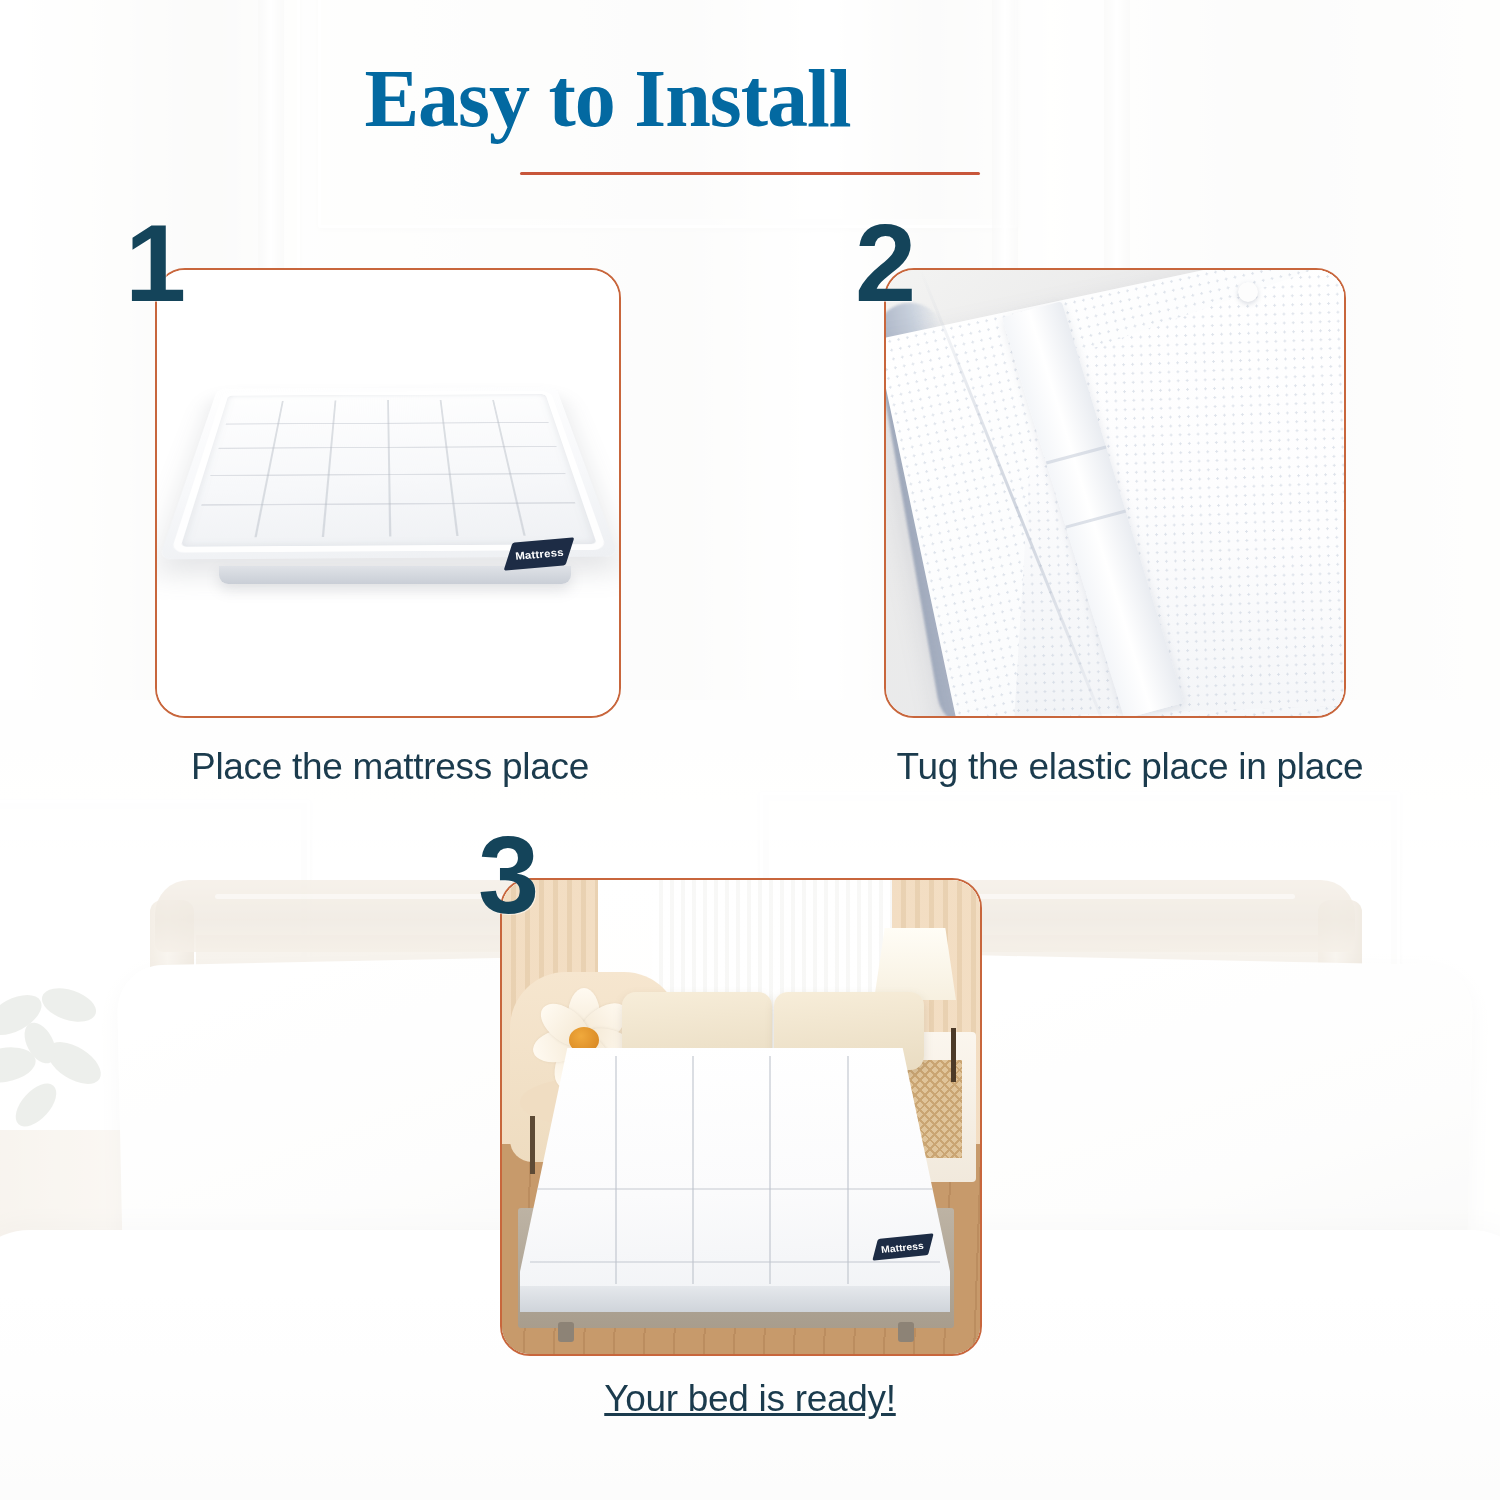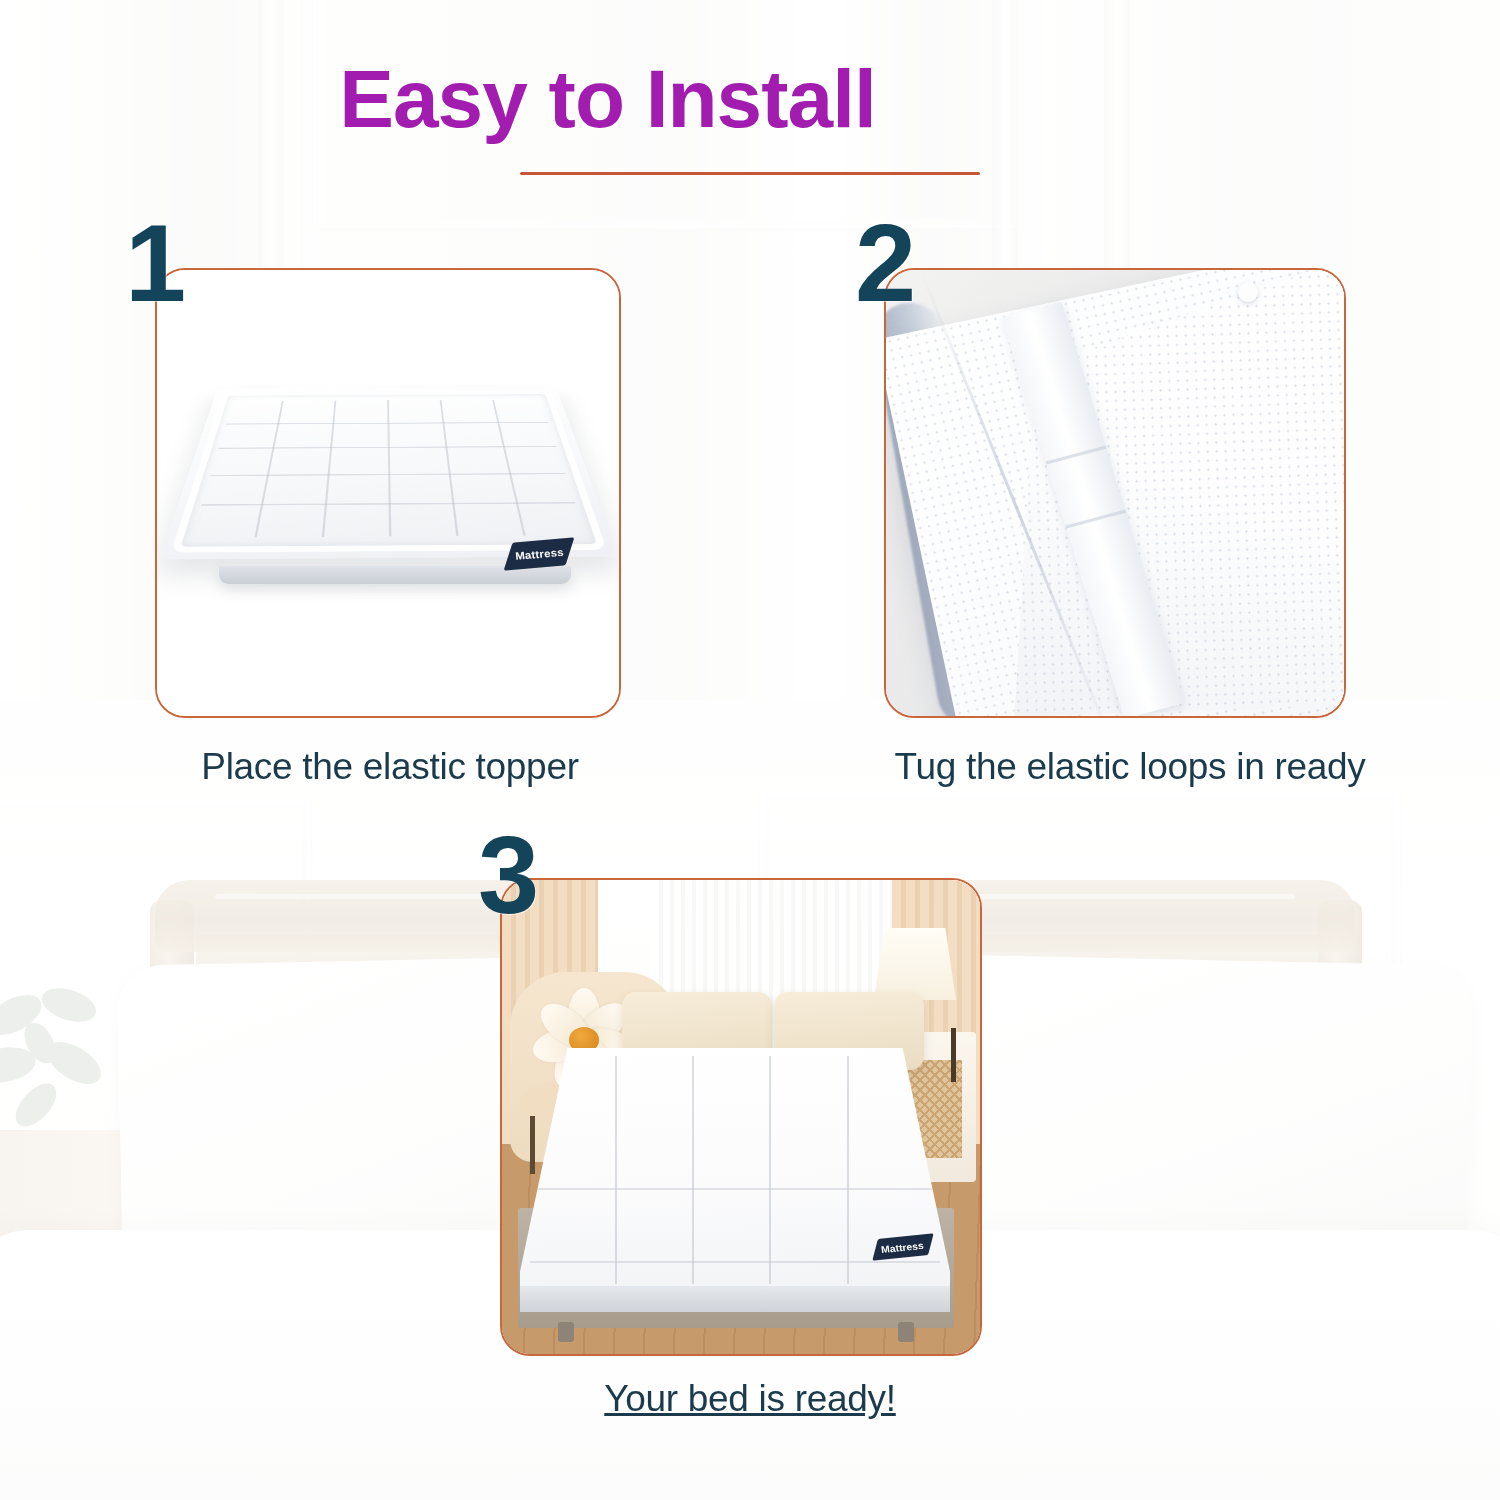--- a/index.html
+++ b/index.html
@@ -93,22 +93,23 @@
   
   .bg-wash { position:absolute; inset:0; background:rgba(255,255,255,0.55); }
   .bg-wash-top { position:absolute; left:0; top:0; width:1500px; height:840px; background:rgba(255,255,255,0.45); }
 
   
   #content { position:absolute; inset:0; z-index:5; }
 
   .title {
     position:absolute; left:0; top:52px; width:1215px;
     text-align:center; font-size:82px; font-weight:700; letter-spacing:-1px;
-    color:#a21caf;
+    color:#0369a1;
     text-shadow:0 1px 0 rgba(255,255,255,.6);
+    font-family:Liberation Serif, serif;
   }
   .title-rule {
     position:absolute; left:520px; top:172px; width:460px; height:3px;
     background:#c8563a; border-radius:2px;
   }
 
   .step { position:absolute; }
   .frame {
     position:absolute;
     border:2.5px solid #c8663c;
@@ -390,40 +391,40 @@
             <div class="qline-h" style="top:80%"></div>
           </div>
         </div>
         <div class="topper1-edge"></div>
         <div class="tag1">
           <span>Mattress</span>
         </div>
       </div>
     </div>
     <div class="stepnum s1-num">1</div>
-    <div class="caption s1-cap">Place the elastic topper</div>
+    <div class="caption s1-cap">Place the mattress place</div>
   </div>
 
   <div class="step">
     <div class="frame s2-frame">
       <div class="p2">
         <div class="p2-shadowedge"></div>
         <div class="p2-body">
           <div class="p2-dots"></div>
         </div>
         <div class="p2-flap">
           <div class="p2-dots"></div>
         </div>
         <div class="p2-seam"></div>
         <div class="p2-strap"></div>
         <div class="p2-button"></div>
       </div>
     </div>
     <div class="stepnum s2-num">2</div>
-    <div class="caption s2-cap">Tug the elastic loops in ready</div>
+    <div class="caption s2-cap">Tug the elastic place in place</div>
   </div>
 
   <div class="step">
     <div class="frame s3-frame">
       <div class="p3">
         <div class="p3-window"></div>
         <div class="p3-curtain-sheer"></div>
         <div class="p3-curtain p3-cl"></div>
         <div class="p3-curtain p3-cr"></div>
         <div class="p3-floor"></div>

